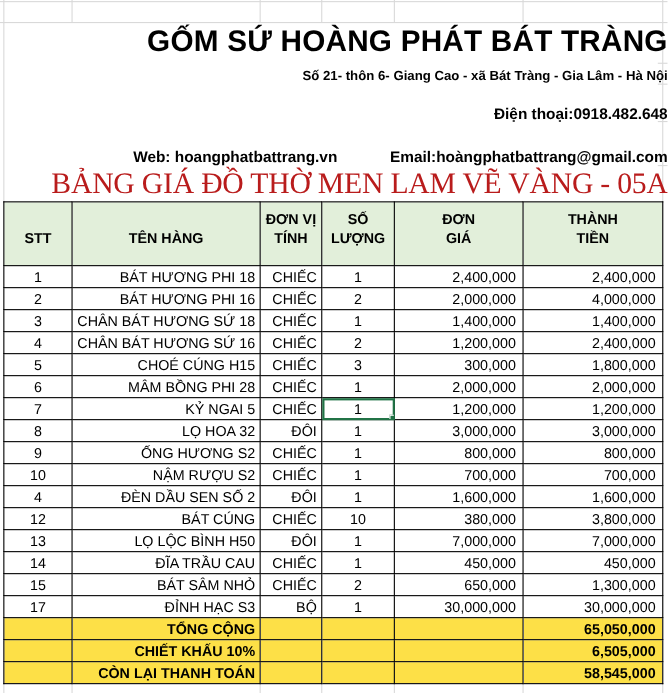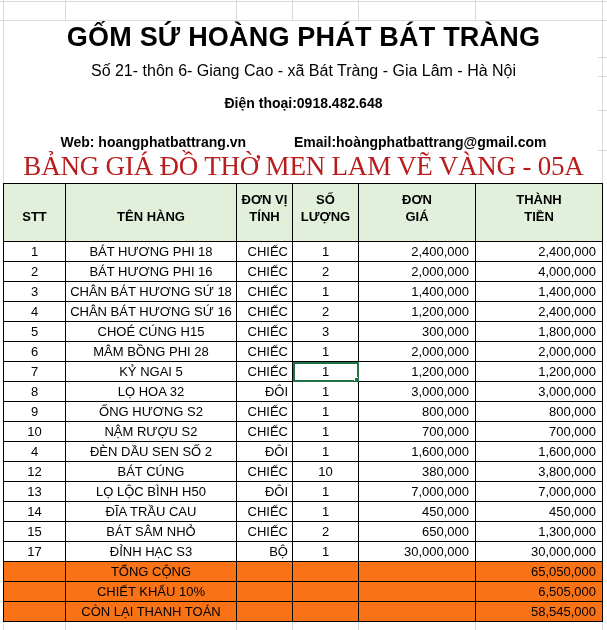--- a/index.html
+++ b/index.html
@@ -5,25 +5,25 @@
   html, body { margin: 0; padding: 0; }
   body {
     width: 607px; height: 630px; overflow: hidden; position: relative;
     background: #ffffff;
     font-family: "Liberation Sans", sans-serif;
     color: #000;
   }
   .grid-bg { position: absolute; inset: 0; pointer-events: none; }
   .gl-v { position: absolute; top: 0; width: 1px; background: #d9d9d9; }
   .gl-h { position: absolute; left: 0; height: 1px; background: #d9d9d9; }
-  .letterhead { position: absolute; left: 0; width: 607px; text-align: center; }
+  .letterhead { position: absolute; left: 0; width: 607px; text-align: right; }
   .company {
     top: 22px; font-size: 27px; font-weight: bold; letter-spacing: 0.2px;
   }
-  .address { top: 62px; font-size: 16px; font-weight: normal; }
+  .address { top: 62px; font-size: 12px; font-weight: bold; }
   .phone { top: 95px; font-size: 14px; font-weight: bold; }
   .contact { top: 134px; font-size: 14px; font-weight: bold; }
   .contact span { display: inline-block; }
   .contact .web { margin-right: 44px; }
   .title {
     top: 151px; font-family: "Liberation Serif", serif; font-size: 27px;
     font-weight: normal; color: #b91c1c; white-space: nowrap; letter-spacing: -0.2px;
   }
   table.price {
     position: absolute; left: 3px; top: 183px;
@@ -34,25 +34,25 @@
   table.price td, table.price th {
     border: 1px solid #000; padding: 0 4px; height: 19px; line-height: 19px;
     white-space: nowrap; overflow: hidden;
   }
   table.price th {
     background: #e2efda; font-weight: bold; font-size: 13px;
     height: 41px; line-height: 17px; vertical-align: bottom; padding-bottom: 16px;
     text-align: center;
   }
   .c-stt { text-align: center; }
-  .c-name { text-align: center; }
+  .c-name { text-align: right; }
   .c-unit { text-align: right; }
   .c-qty { text-align: center; }
   .c-num { text-align: right; padding-right: 6px !important; }
-  tr.total td { background: #f97316; font-weight: normal; }
+  tr.total td { background: #fde047; font-weight: bold; }
   .selected { outline: 2px solid #217346; outline-offset: -2px; position: relative; }
   .sel-handle {
     position: absolute; right: -3px; bottom: -3px; width: 5px; height: 5px;
     background: #217346; border: 1px solid #fff;
   }
 </style>
 </head>
 <body>
 
 <div class="grid-bg">

